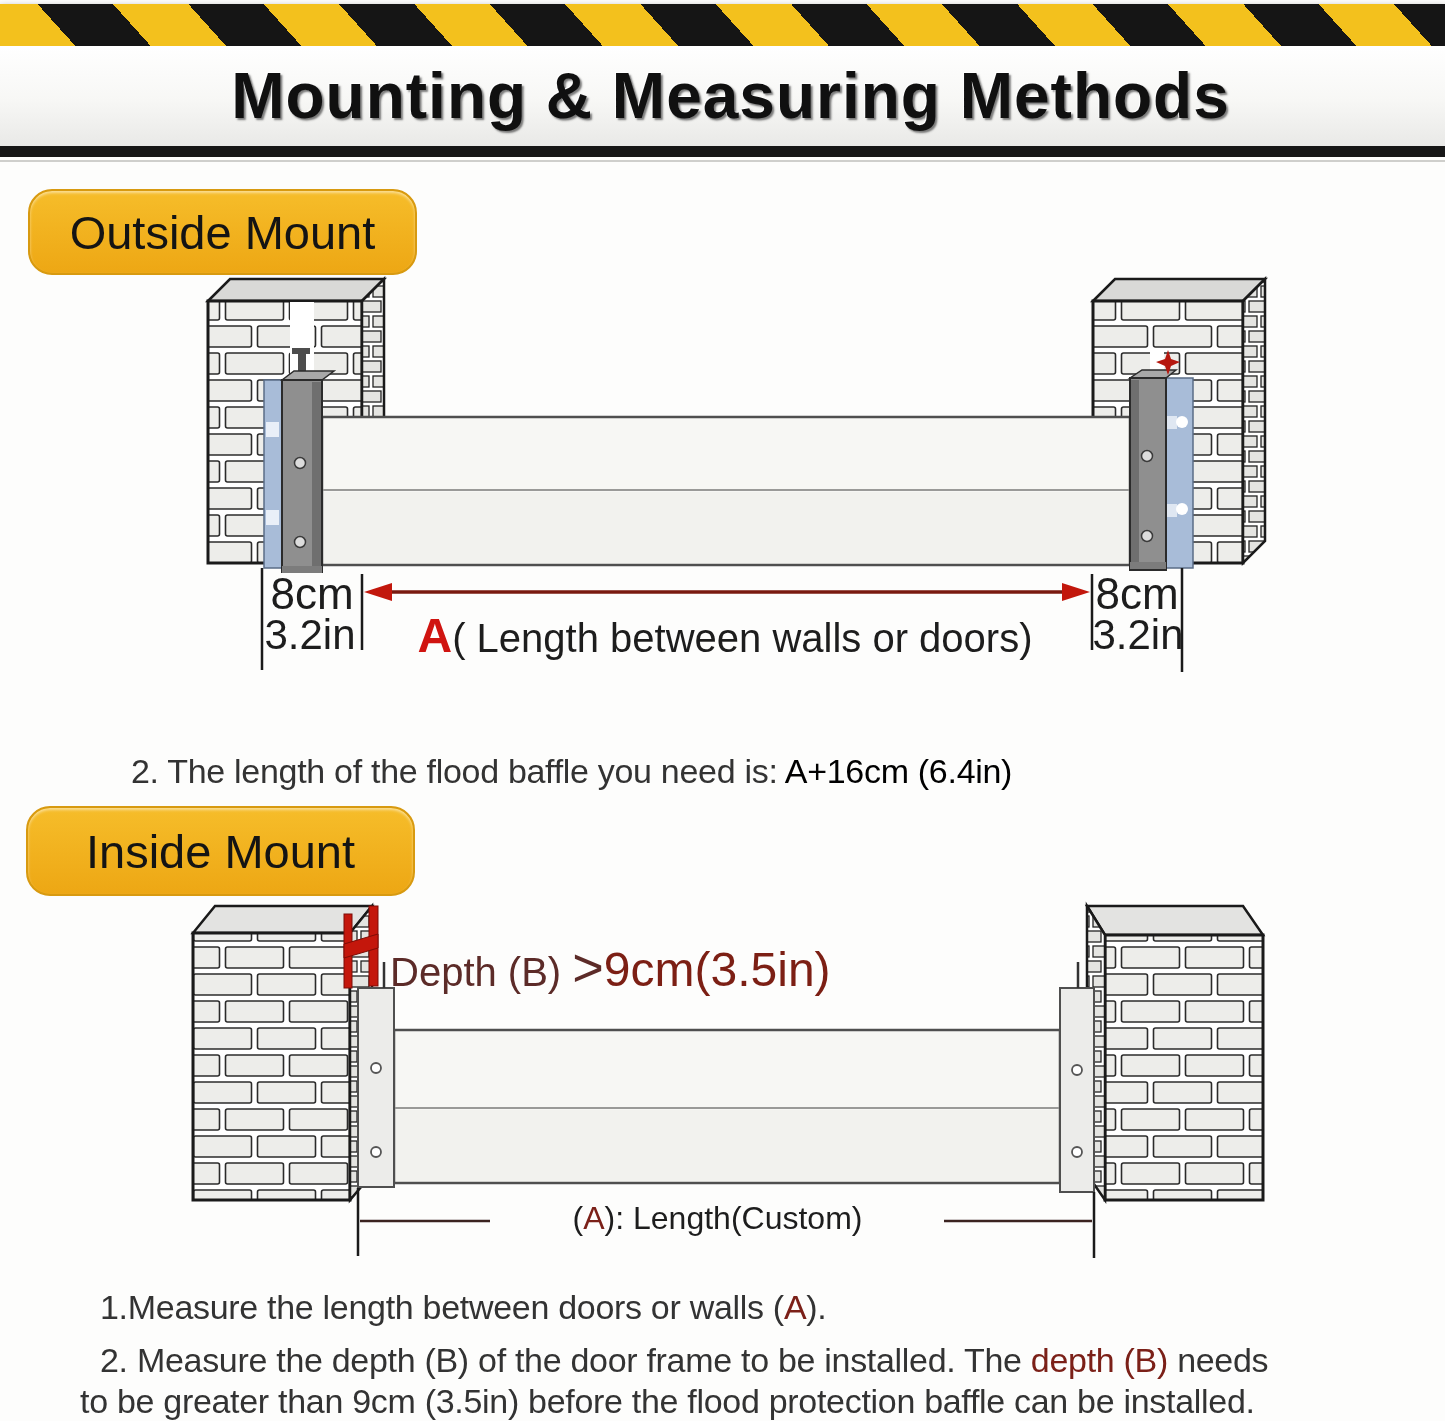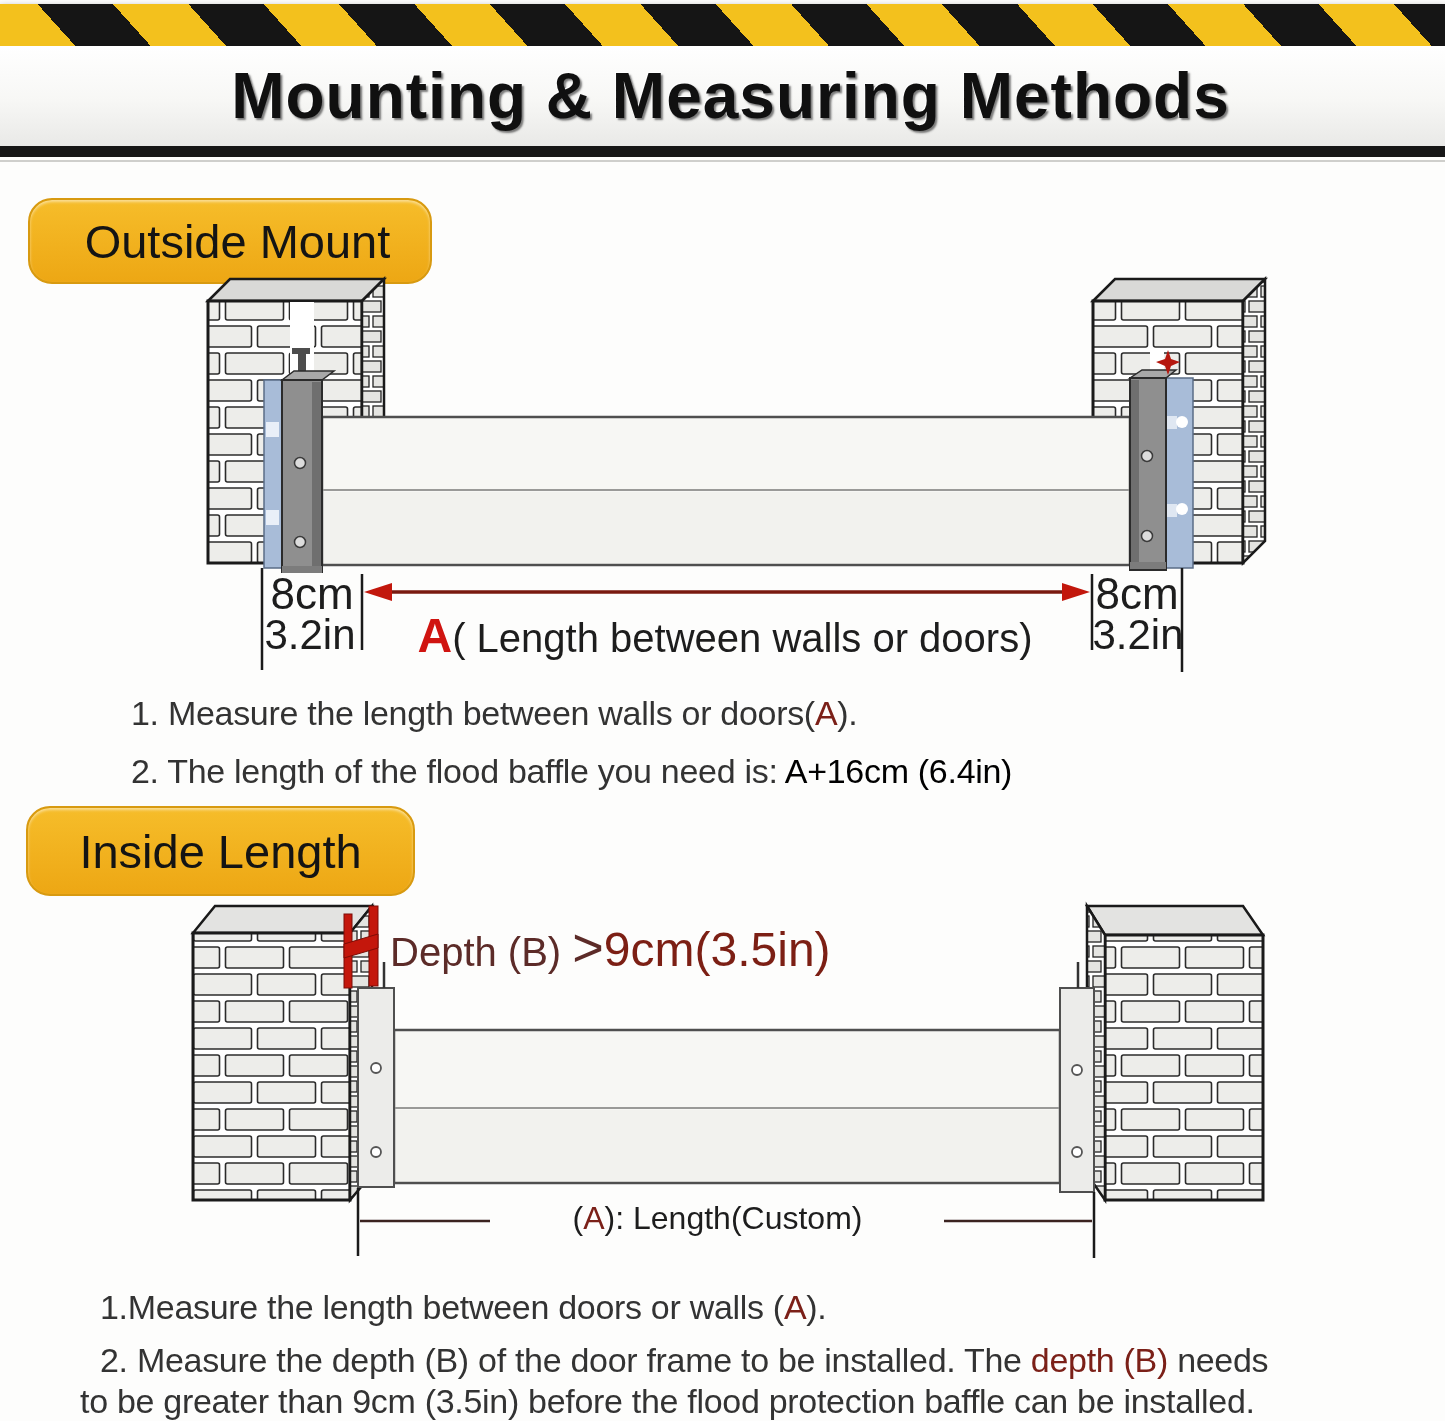--- a/index.html
+++ b/index.html
@@ -25,39 +25,39 @@
     display:flex;align-items:center;justify-content:center;
     font-size:47px;color:#141414;box-shadow:inset 0 2px 3px rgba(255,255,255,.5);}
 
   
   .dim-txt{font-size:44px;color:#1d1d1d;text-align:center;line-height:1;}
   .len-label{font-size:40px;color:#1d1d1d;text-align:center;white-space:nowrap;}
   .len-label .red-a{font-size:48px;font-weight:bold;color:#d01410;}
   .step{font-size:34px;color:#333;letter-spacing:-0.3px;white-space:nowrap;}
   .maroon{color:#7b2018;}
   .dark-red{color:#000000;}
-  .depth-label{white-space:nowrap;color:#5c2b28;}
+  .depth-label{white-space:nowrap;color:#5c2b28;margin-top:20px;}
   .depth-label .d-txt{font-size:40px;}
   .depth-label .d-gt{font-size:54px;font-weight:300;}
   .depth-label .d-val{font-size:48px;color:#7c1f14;}
   .inside-len{font-size:32px;color:#1d1d1d;text-align:center;white-space:nowrap;}
 </style>
 </head>
 <body>
 
 <div class="page">
 
   <div class="abs stripe-band"></div>
   <div class="abs title-band">
     <div class="page-title">Mounting &amp; Measuring Methods</div>
   </div>
   <div class="abs black-bar"></div>
   <div class="abs gray-line"></div>
 
-  <div class="abs section-label" style="left:28px;top:198px;width:385px;height:82px;padding-left:15px;">
+  <div class="abs section-label" style="left:28px;top:189px;width:385px;height:82px;">
     <span>Outside Mount</span>
   </div>
 
   <svg class="abs" style="left:0;top:268px;" width="1445" height="412" viewBox="0 268 1445 412">
     <defs>
       <pattern id="brickA" width="64" height="54" patternUnits="userSpaceOnUse">
         <rect width="64" height="54" fill="#ffffff"></rect>
         <rect x="1.5" y="2" width="58" height="21" rx="2" fill="#ededea" stroke="#2b2b2b" stroke-width="1.6"></rect>
         <rect x="-30.5" y="29" width="58" height="21" rx="2" fill="#ededea" stroke="#2b2b2b" stroke-width="1.6"></rect>
         <rect x="33.5" y="29" width="58" height="21" rx="2" fill="#ededea" stroke="#2b2b2b" stroke-width="1.6"></rect>
@@ -142,29 +142,26 @@
 
   <div class="abs dim-txt" style="left:264px;top:572px;width:96px;">8cm</div>
   <div class="abs dim-txt" style="left:258px;top:614px;width:104px;font-size:42px;">3.2in</div>
   <div class="abs dim-txt" style="left:1094px;top:572px;width:86px;">8cm</div>
   <div class="abs dim-txt" style="left:1090px;top:614px;width:96px;font-size:42px;">3.2in</div>
 
   <div class="abs len-label" style="left:375px;top:608px;width:700px;">
     <span class="red-a">A</span><span>( Length between walls or doors)</span>
   </div>
 
-  <div class="abs step" style="left:131px;top:694px;">
-    <span>1. Measure the length between walls or doors(</span><span class="maroon">A</span><span>).</span>
-  </div>
   <div class="abs step" style="left:131px;top:752px;">
     <span>2. The length of the flood baffle you need is: </span><span class="dark-red">A+16cm (6.4in)</span>
   </div>
 
   <div class="abs section-label" style="left:26px;top:806px;width:385px;height:86px;">
-    <span>Inside Length</span>
+    <span>Inside Mount</span>
   </div>
 
   <svg class="abs" style="left:0;top:895px;" width="1445" height="375" viewBox="0 895 1445 375">
     <defs>
       <pattern id="brickB" width="64" height="54" patternUnits="userSpaceOnUse">
         <rect width="64" height="54" fill="#ffffff"></rect>
         <rect x="1.5" y="2" width="58" height="21" rx="2" fill="#ededea" stroke="#2b2b2b" stroke-width="1.6"></rect>
         <rect x="-30.5" y="29" width="58" height="21" rx="2" fill="#ededea" stroke="#2b2b2b" stroke-width="1.6"></rect>
         <rect x="33.5" y="29" width="58" height="21" rx="2" fill="#ededea" stroke="#2b2b2b" stroke-width="1.6"></rect>
       </pattern>

